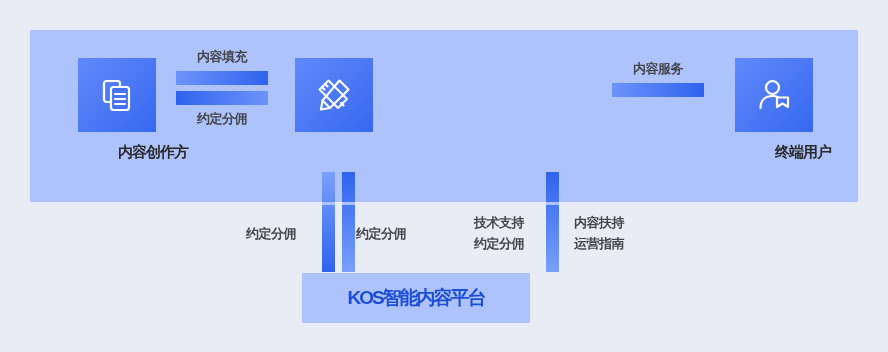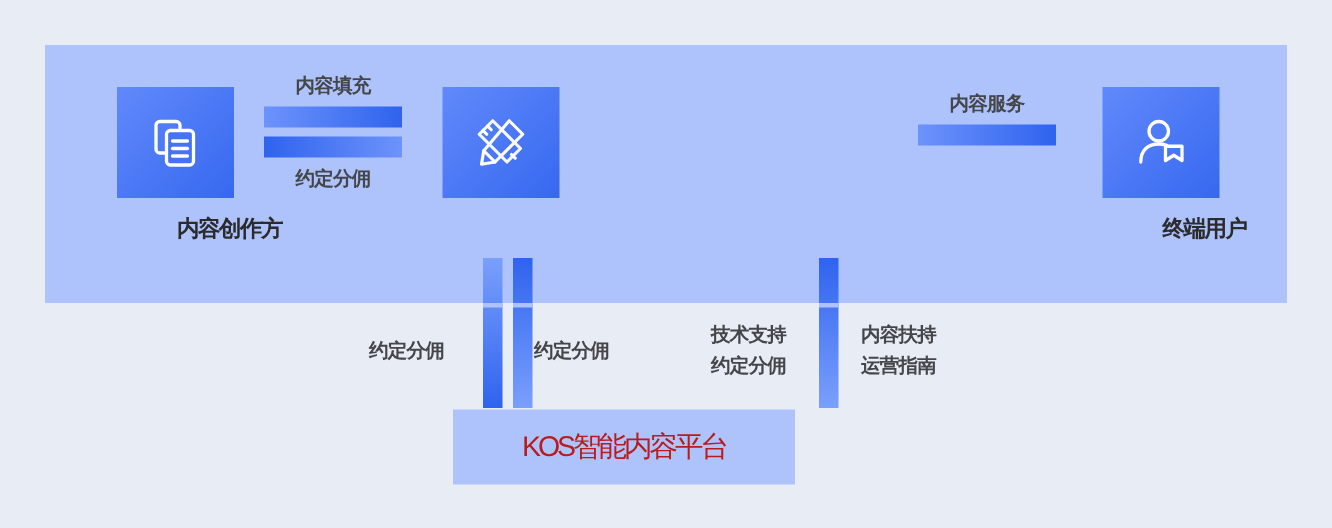--- a/index.html
+++ b/index.html
@@ -22,22 +22,22 @@
   
   .platform {
     position: absolute;
     left: 302px; top: 273px;
     width: 228px; height: 50px;
     background: #aec3fc;
     display: flex; align-items: center; justify-content: center;
   }
   .platform-label {
     font-size: 19px;
-    font-weight: 400;
-    color: #b91c1c;
+    font-weight: 700;
+    color: #1d4ed8;
     letter-spacing: -2px;
     white-space: nowrap;
     filter: blur(0.4px);
   }
 
   
   .node { position: absolute; width: 78px; text-align: center; }
   .node-box {
     width: 78px; height: 74px;
     background: linear-gradient(135deg, #6189fb 0%, #3668ef 100%);

